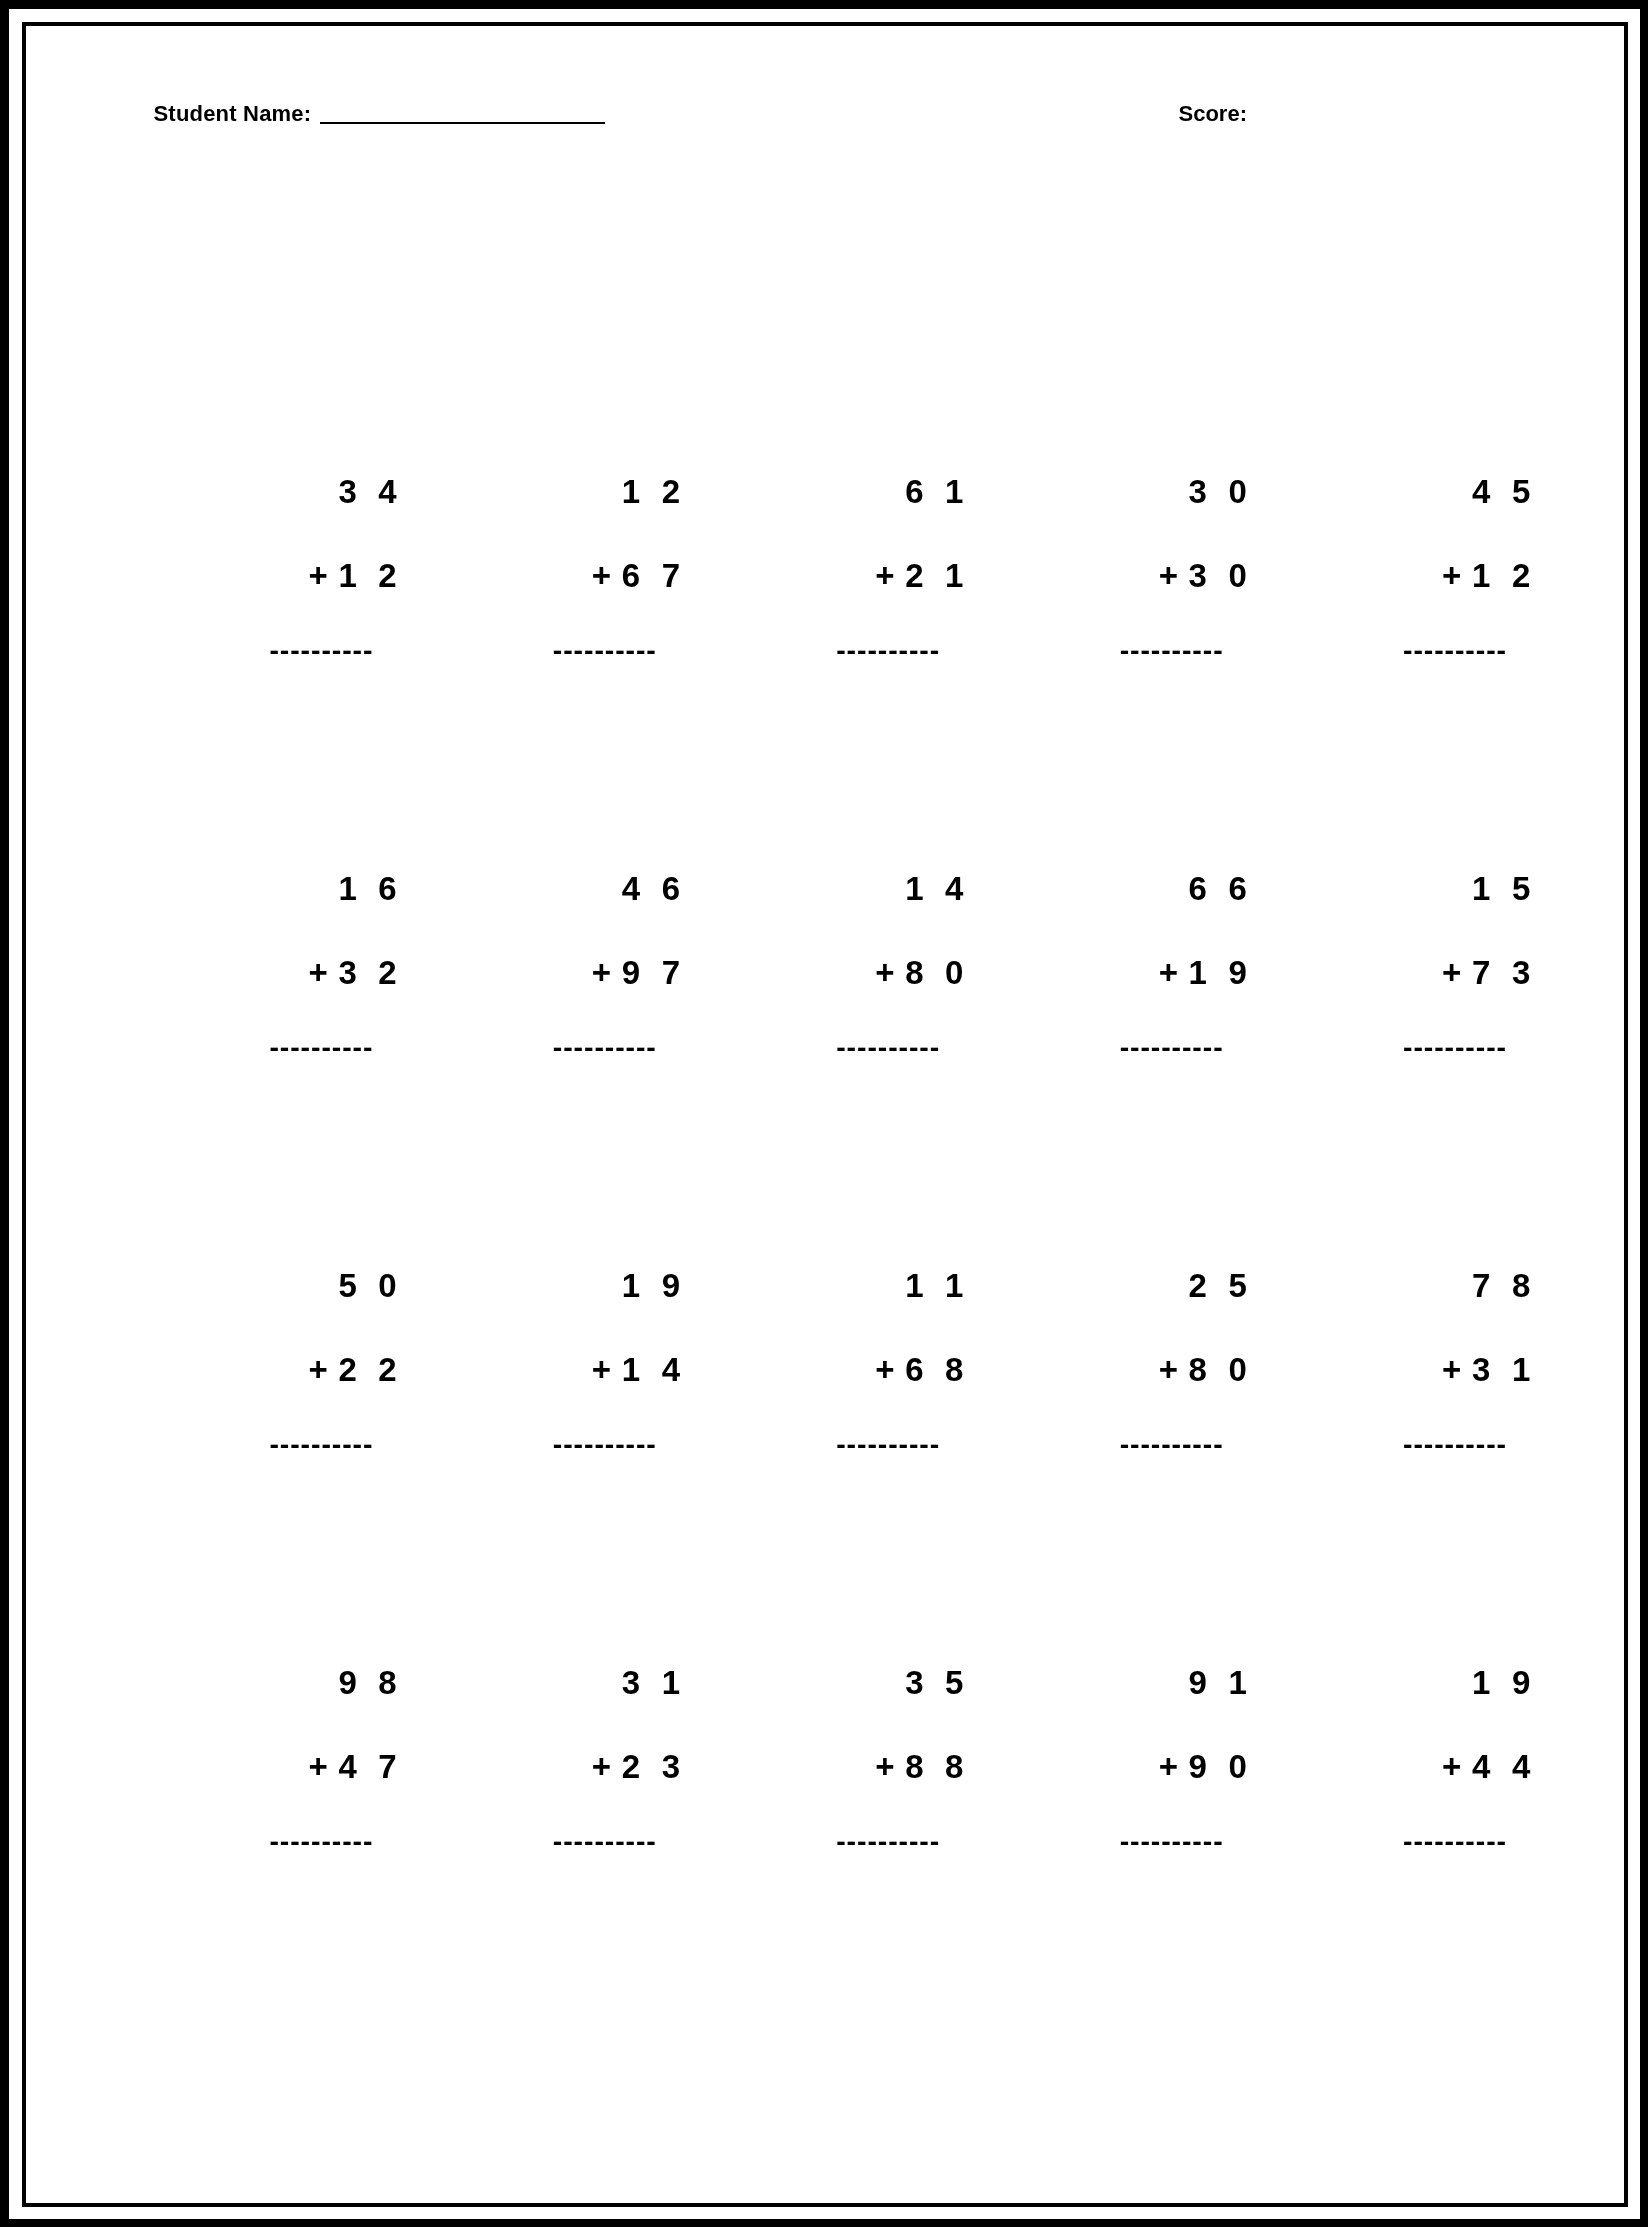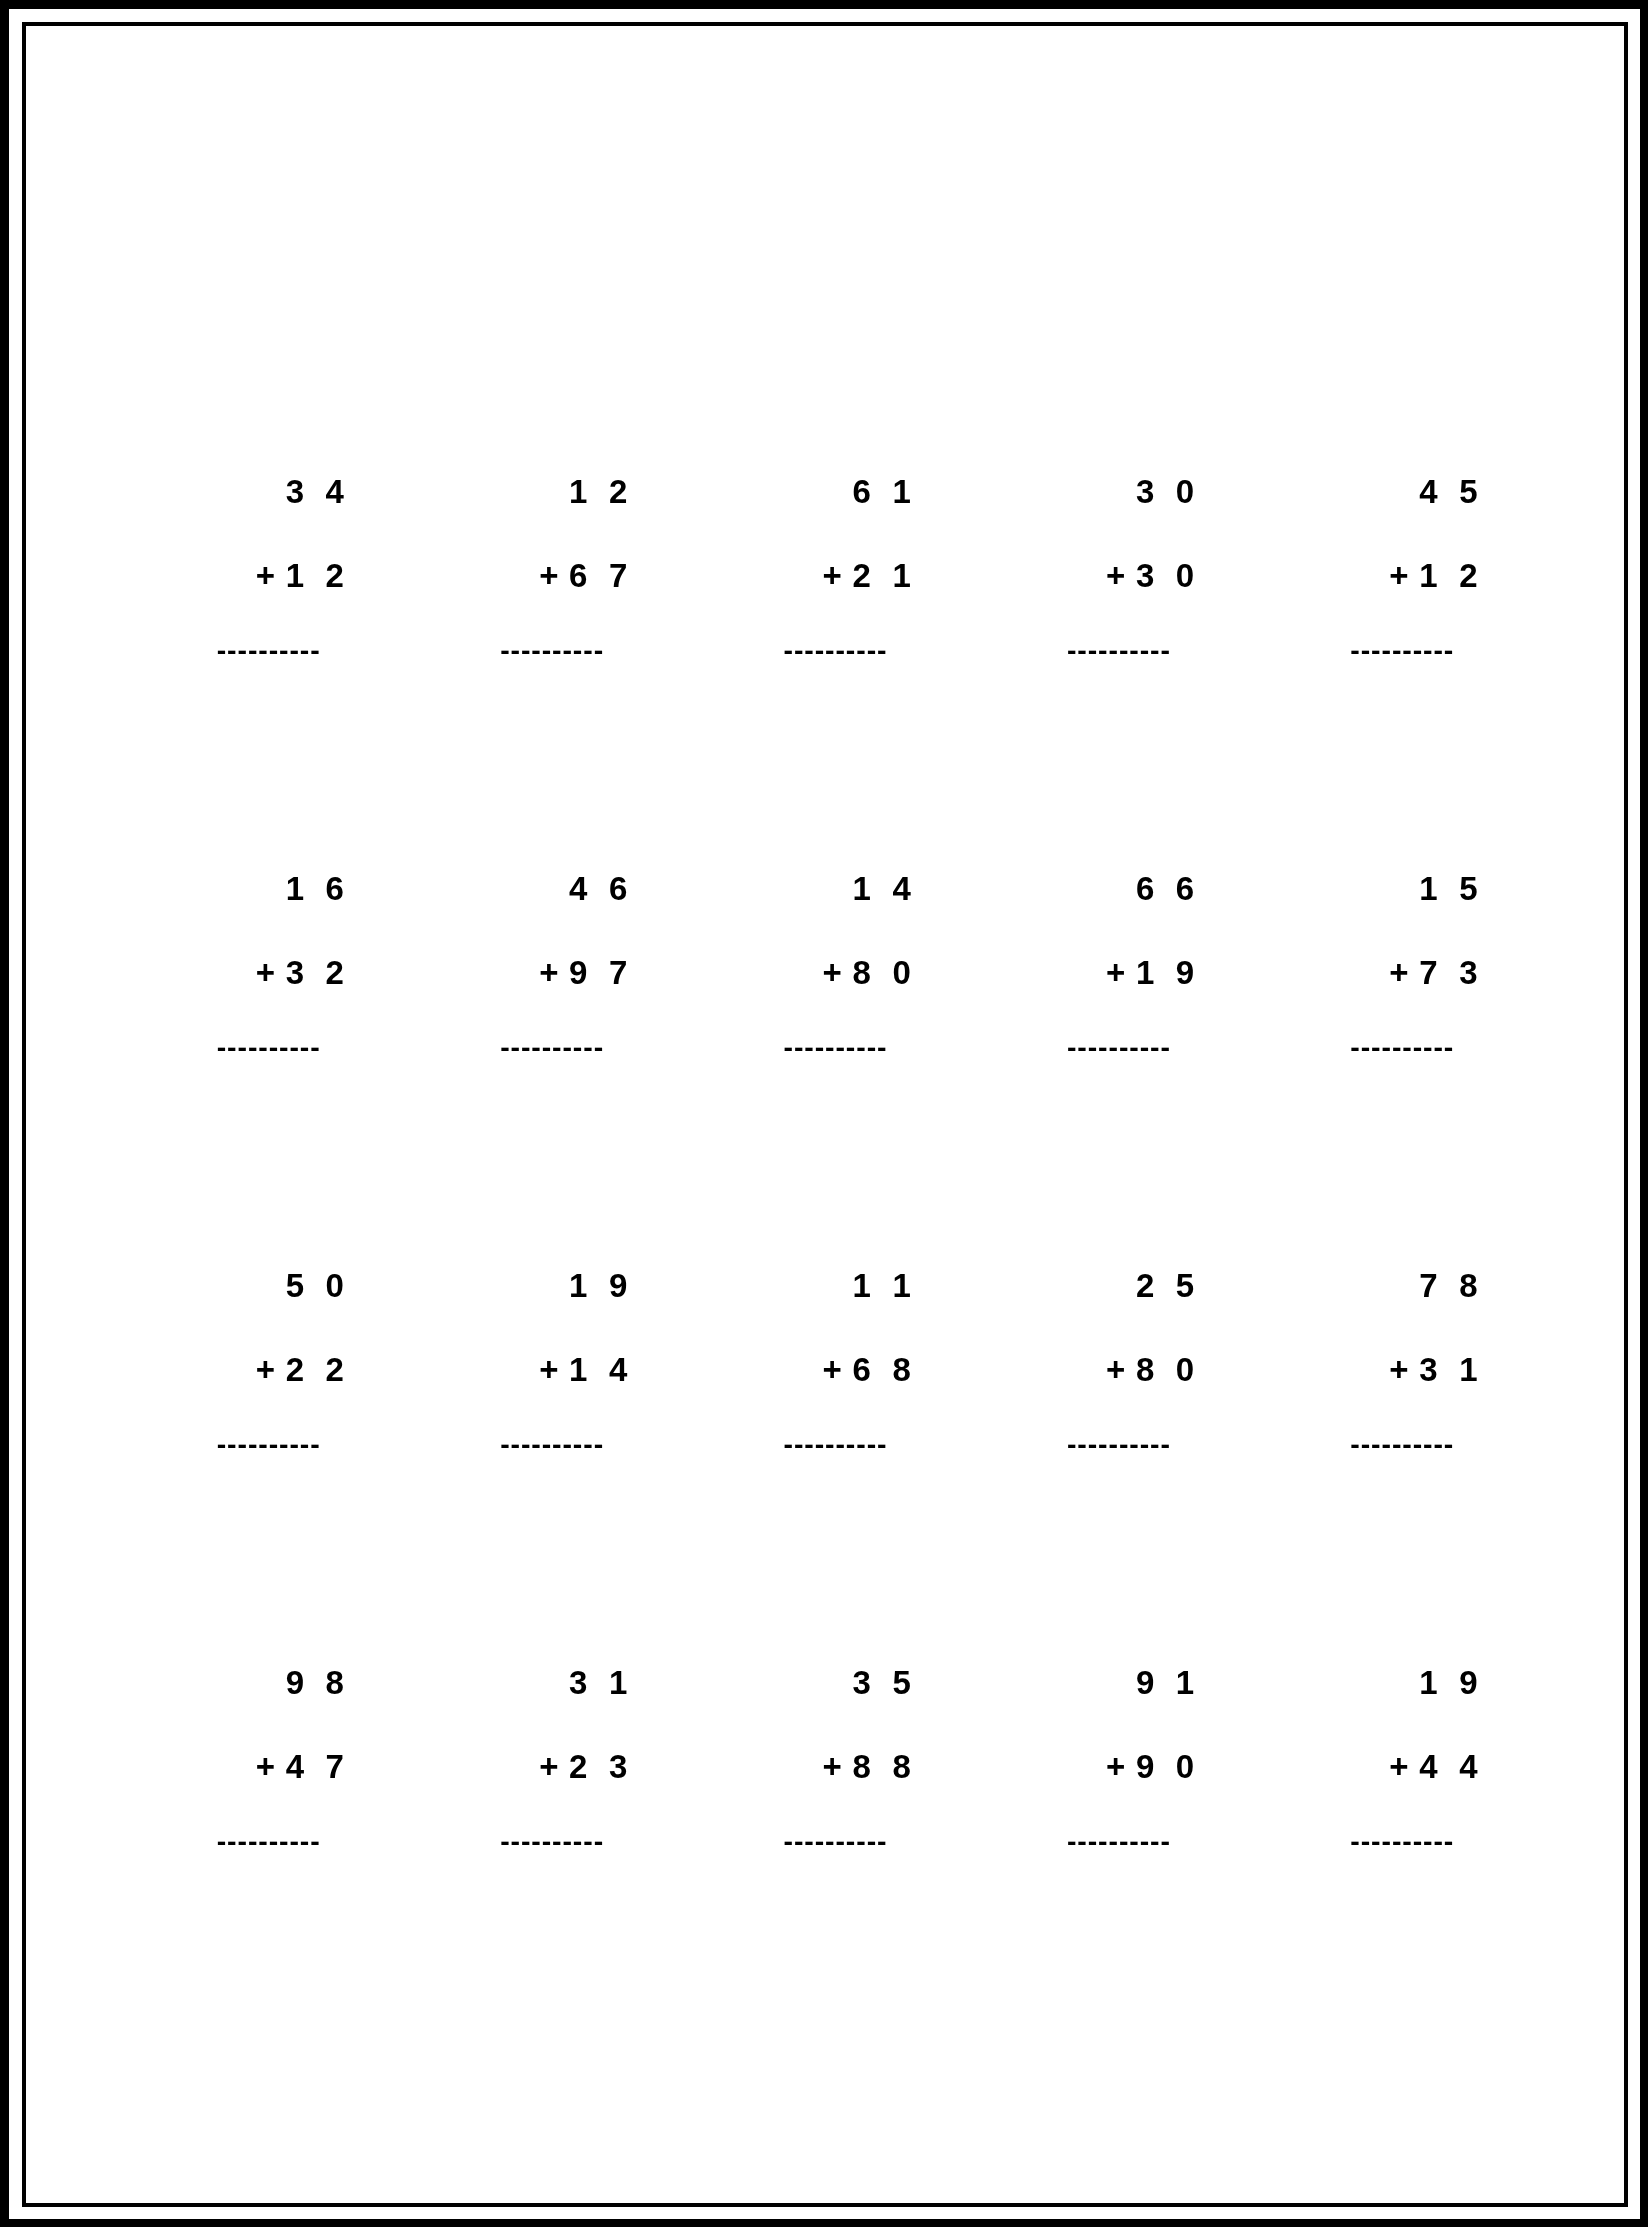--- a/index.html
+++ b/index.html
@@ -109,21 +109,21 @@
     display: grid;
     grid-template-columns: repeat(5, 1fr);
     grid-template-rows: repeat(4, 397px);
   }
   .problem {
     position: relative;
     width: 100%;
     height: 100%;
     display: flex;
     flex-direction: column;
-    align-items: center;
+    align-items: flex-end;
   }
   .prob-inner {
     width: 178px;
     text-align: right;
     font-size: 33px;
     font-weight: bold;
     line-height: 1;
   }
   .top-num {
     letter-spacing: 6.2px;
@@ -159,20 +159,28 @@
     overflow: hidden;
   }
 </style>
 </head>
 <body>
 
 <div class="page-frame">
   <div class="page-frame-inner">
     <div class="sheet">
 
+      <div class="header">
+        <div class="student-name">
+          <span>Student Name:</span><span class="name-blank"></span>
+        </div>
+        <div class="score">
+          <span>Score:</span>
+        </div>
+      </div>
 
 
       <div class="grid">
 
         <div class="problem">
           <div class="prob-inner">
             <div class="top-num">3 4</div>
             <div class="bot-row">
               <span class="op">+</span>
               <span class="bot-num">1 2</span>

